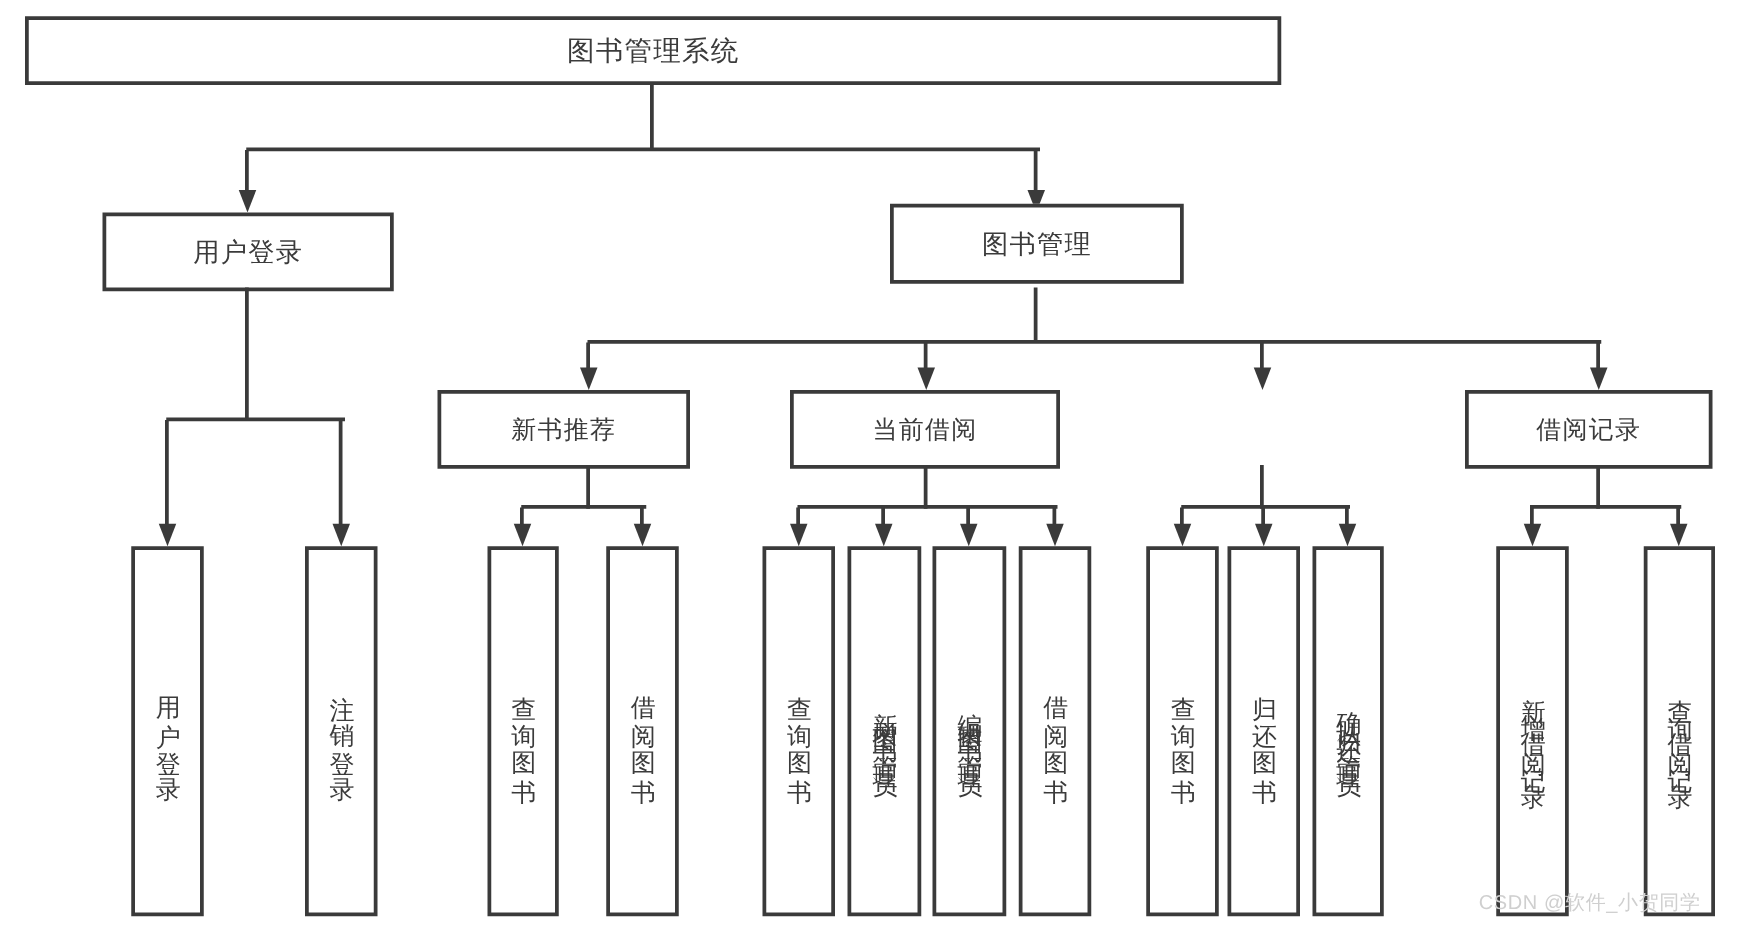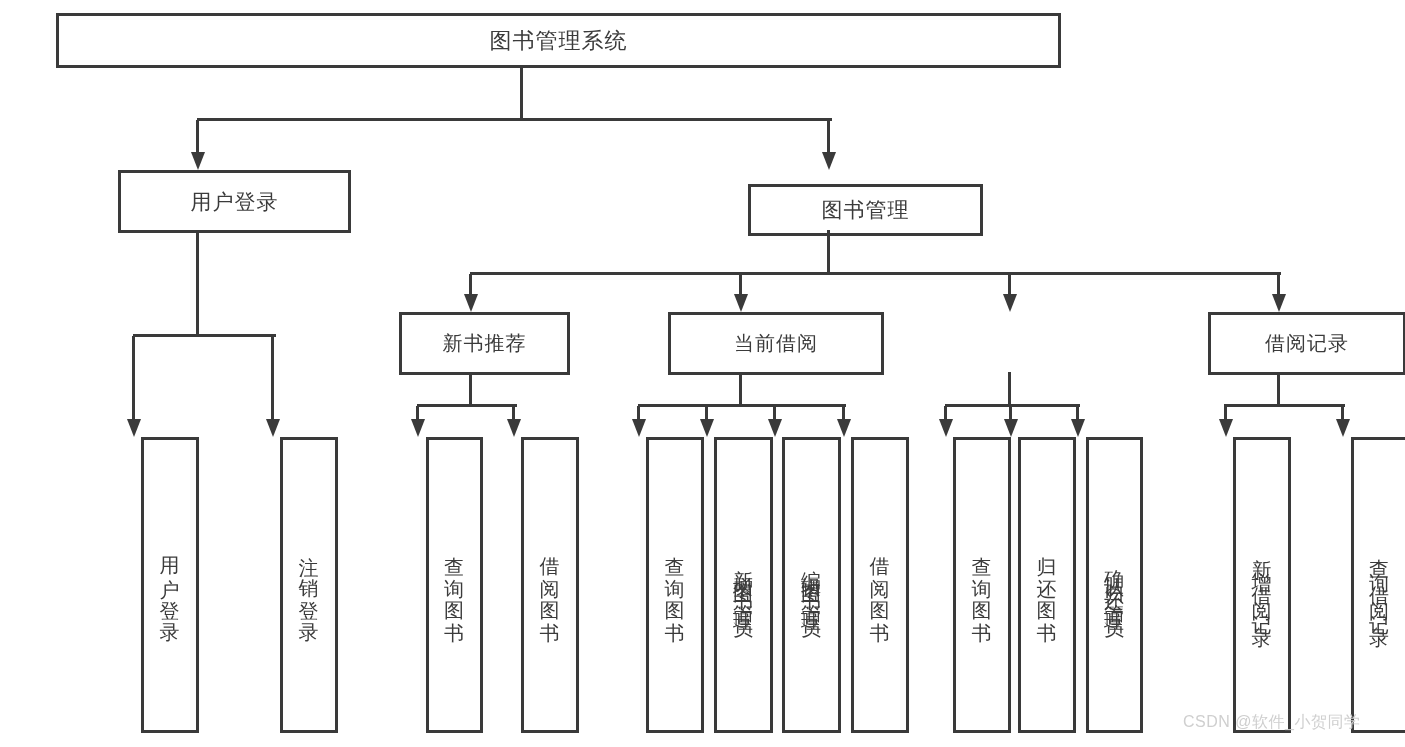--- a/index.html
+++ b/index.html
@@ -9,21 +9,20 @@
   .stage{
     position:relative; width:1405px; height:747px; background:var(--bg);
     font-family:"Liberation Sans","DejaVu Sans",sans-serif; color:var(--text);
     overflow:hidden;
   }
   .box{
     position:absolute; box-sizing:border-box; background:var(--bg);
     border:3px solid var(--line);
     display:flex; align-items:center; justify-content:center;
     text-align:center;
-    margin-left:36px;
   }
   .title-box span{font-size:22px; letter-spacing:1px;}
   .l2-box span{font-size:21px; letter-spacing:1px;}
   .l3-box span{font-size:20px; letter-spacing:1px;}
   .leaf span{
     writing-mode:vertical-rl; text-orientation:mixed;
     font-size:20px; line-height:1;
   }
   .ls-lg span{letter-spacing:22px;}
   .ls-md span{letter-spacing:14px;}
@@ -52,21 +51,21 @@
   <div class="ln" style="left:520px;top:66px;width:3px;height:54px"></div>
   <div class="ln" style="left:197px;top:118px;width:635px;height:3px"></div>
   <div class="ln" style="left:196px;top:120px;width:3px;height:34px"></div>
   <div class="arrow-down" style="left:191px;top:152px"></div>
   <div class="ln" style="left:827px;top:120px;width:3px;height:34px"></div>
   <div class="arrow-down" style="left:822px;top:152px"></div>
 
   <div class="box l2-box" style="left:82px;top:170px;width:233px;height:63px">
     <span>用户登录</span>
   </div>
-  <div class="box l2-box" style="left:712px;top:184px;width:235px;height:52px">
+  <div class="box l2-box" style="left:712px;top:163px;width:235px;height:64px">
     <span>图书管理</span>
   </div>
 
   <div class="ln" style="left:196px;top:230px;width:3px;height:106px"></div>
   <div class="ln" style="left:133px;top:334px;width:143px;height:3px"></div>
   <div class="ln" style="left:132px;top:336px;width:3px;height:85px"></div>
   <div class="arrow-down" style="left:127px;top:419px"></div>
   <div class="ln" style="left:271px;top:336px;width:3px;height:85px"></div>
   <div class="arrow-down" style="left:266px;top:419px"></div>
 
@@ -74,21 +73,21 @@
   <div class="ln" style="left:470px;top:272px;width:811px;height:3px"></div>
   <div class="ln" style="left:469px;top:274px;width:3px;height:22px"></div>
   <div class="arrow-down" style="left:464px;top:294px"></div>
   <div class="ln" style="left:739px;top:274px;width:3px;height:22px"></div>
   <div class="arrow-down" style="left:734px;top:294px"></div>
   <div class="ln" style="left:1008px;top:274px;width:3px;height:22px"></div>
   <div class="arrow-down" style="left:1003px;top:294px"></div>
   <div class="ln" style="left:1277px;top:274px;width:3px;height:22px"></div>
   <div class="arrow-down" style="left:1272px;top:294px"></div>
 
-  <div class="box l3-box" style="left:363px;top:312px;width:171px;height:63px">
+  <div class="box l3-box" style="left:350px;top:312px;width:202px;height:63px">
     <span>新书推荐</span>
   </div>
   <div class="box l3-box" style="left:632px;top:312px;width:216px;height:63px">
     <span>当前借阅</span>
   </div>
   <div class="box l3-box" style="left:1172px;top:312px;width:198px;height:63px">
     <span>借阅记录</span>
   </div>
 
   <div class="ln" style="left:469px;top:372px;width:3px;height:35px"></div>

